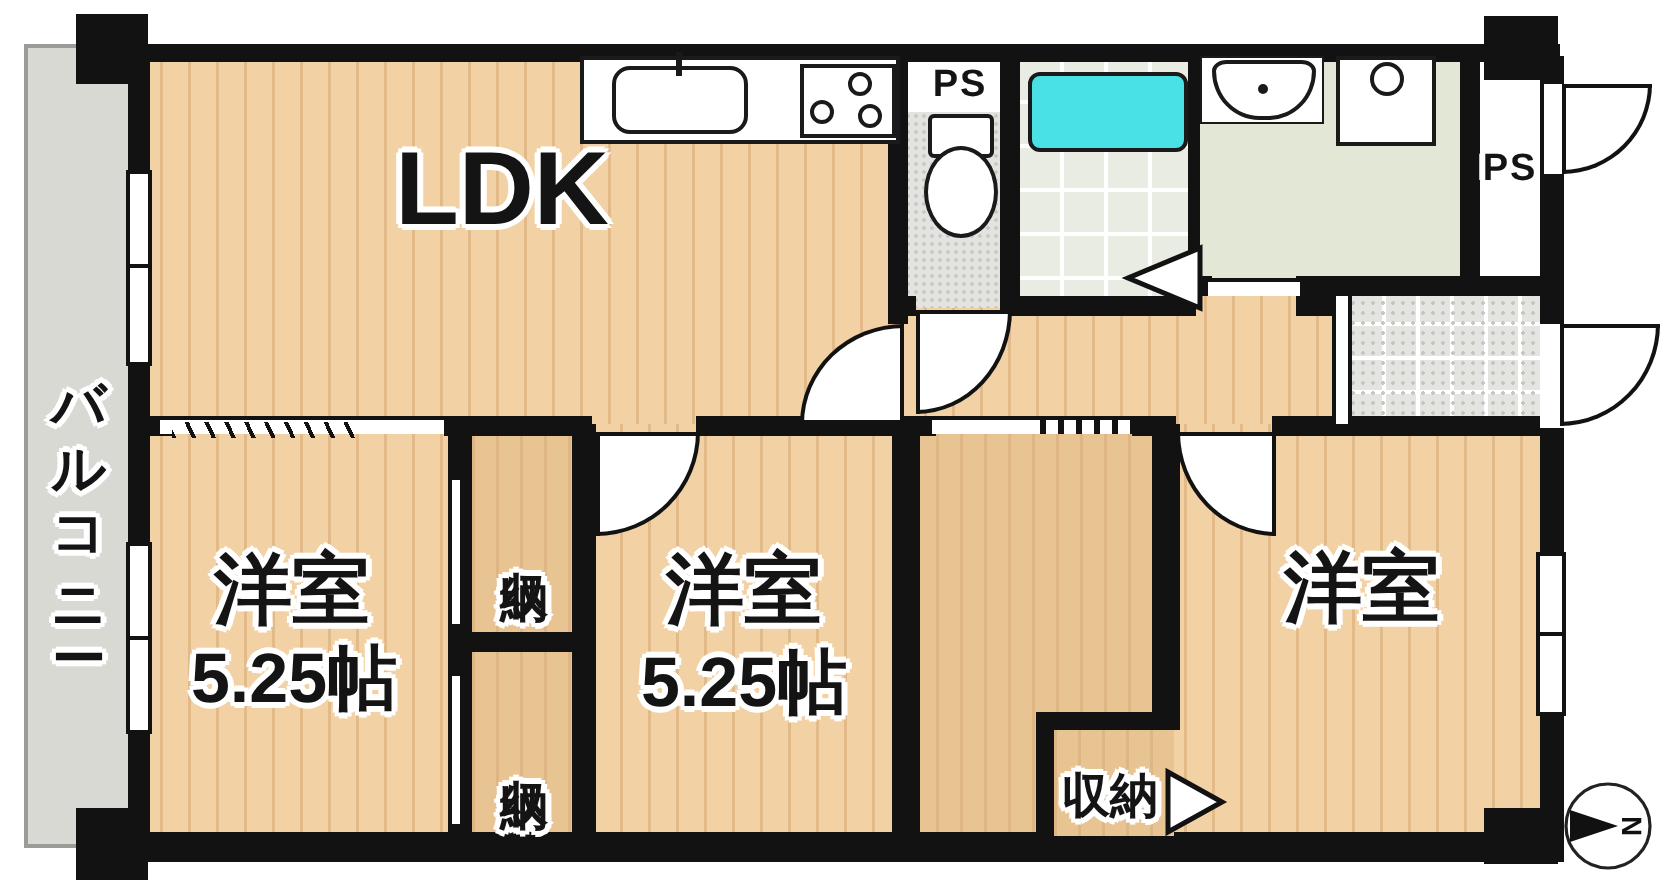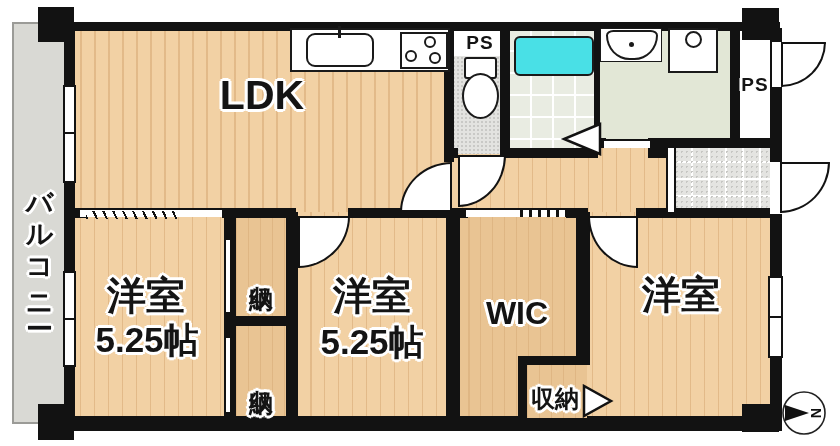--- a/index.html
+++ b/index.html
@@ -148,31 +148,30 @@
   </svg>
 
   <svg class="abs" style="left:778px;top:388px;" width="56" height="54" viewBox="0 0 56 54">
     <circle cx="26" cy="25" r="21" fill="#ffffff" stroke="#222" stroke-width="1.6"></circle>
     <polygon points="7,17 7,33 31,25" fill="#111"></polygon>
     <text x="38" y="25" transform="rotate(90 38 25)" text-anchor="middle" dominant-baseline="central" font-size="14" font-weight="bold" fill="#111" font-family="Liberation Sans, DejaVu Sans, sans-serif">N</text>
   </svg>
 
   <div class="lbl vert" style="left:12px;top:140px;width:54px;height:210px;font-size:27px;letter-spacing:5px;">バルコニー</div>
 
-  <div class="lbl" style="left:177px;top:72px;width:170px;height:46px;font-size:41px;text-align:right;">LDK</div>
+  <div class="lbl" style="left:166px;top:72px;width:170px;height:46px;font-size:52px;text-align:right;">LDK</div>
 
   <div class="lbl" style="left:68px;top:272px;width:156px;height:46px;font-size:39px;">洋室</div>
   <div class="lbl" style="left:62px;top:318px;width:170px;height:42px;font-size:35px;">5.25帖</div>
 
   <div class="lbl" style="left:298px;top:272px;width:148px;height:46px;font-size:39px;">洋室</div>
   <div class="lbl" style="left:288px;top:320px;width:168px;height:42px;font-size:35px;">5.25帖</div>
 
   <div class="lbl" style="left:606px;top:272px;width:150px;height:44px;font-size:39px;">洋室</div>
 
-  <div class="lbl" style="left:458px;top:292px;width:118px;height:42px;font-size:32px;">WIC</div>
 
   <div class="lbl vert" style="left:228px;top:222px;width:66px;height:94px;font-size:24px;letter-spacing:3px;">収納</div>
   <div class="lbl vert" style="left:228px;top:328px;width:66px;height:90px;font-size:24px;letter-spacing:3px;">収納</div>
   <div class="lbl" style="left:524px;top:384px;width:62px;height:30px;font-size:24px;">収納</div>
 
   <div class="lbl" style="left:450px;top:28px;width:60px;height:28px;font-size:19px;letter-spacing:1px;">PS</div>
   <div class="lbl" style="left:734px;top:70px;width:42px;height:28px;font-size:19px;letter-spacing:1px;">PS</div>
 
 </div>
 

